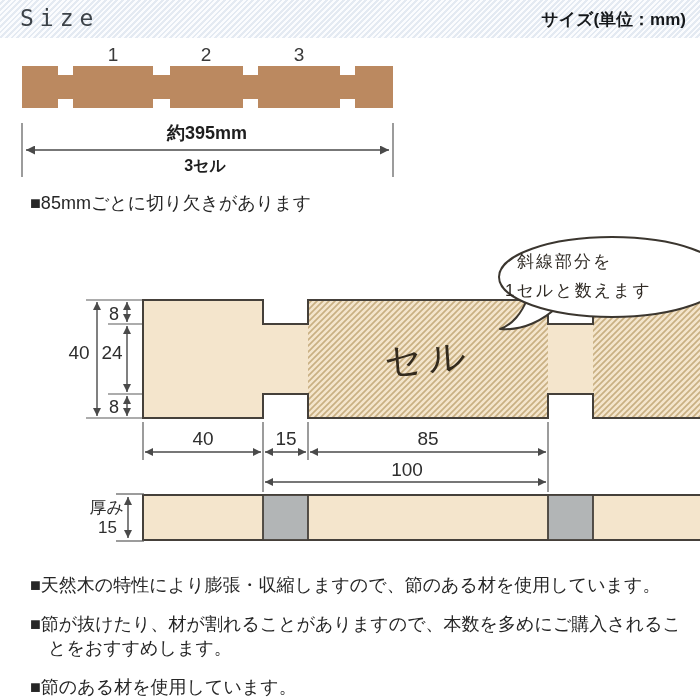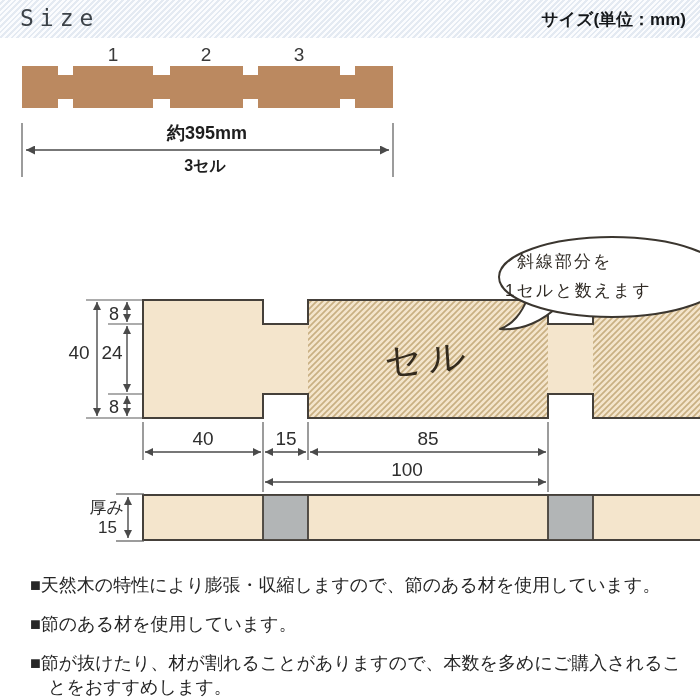--- a/index.html
+++ b/index.html
@@ -71,20 +71,21 @@
   <g>
     <line class="ext-line" x1="22" y1="123" x2="22" y2="177"></line>
     <line class="ext-line" x1="393" y1="123" x2="393" y2="177"></line>
     <line class="dim-line" x1="26" y1="150" x2="389" y2="150" marker-start="url(#ah1)" marker-end="url(#ah1)"></line>
     <text class="len-label" x="207" y="139" text-anchor="middle">約395mm</text>
     <text class="cells-label" x="205" y="171" text-anchor="middle">3セル</text>
   </g>
 </svg>
 
 <div class="notes notes-top">
+  <div class="note">■85mmごとに切り欠きがあります</div>
 </div>
 
 <svg id="cross-svg" class="svg-abs" width="700" height="330" viewBox="0 235 700 330">
   <defs>
     <marker id="ah2" viewBox="0 0 10 10" refX="10" refY="5" markerWidth="8" markerHeight="8" orient="auto-start-reverse" markerUnits="userSpaceOnUse">
       <path d="M0,0 L10,5 L0,10 z" fill="#4a4a4a"></path>
     </marker>
     <pattern id="hatch" width="6" height="6" patternUnits="userSpaceOnUse">
       <path d="M-1.5,1.5 L1.5,-1.5 M0,6 L6,0 M4.5,7.5 L7.5,4.5" stroke="#c9b083" stroke-width="1.7" stroke-linecap="square"></path>
     </pattern>
@@ -142,15 +143,15 @@
     <line class="ext-line" x1="116" y1="494" x2="144" y2="494"></line>
     <line class="ext-line" x1="116" y1="541" x2="144" y2="541"></line>
     <line class="dim-line" x1="128" y1="497" x2="128" y2="538" marker-start="url(#ah2)" marker-end="url(#ah2)"></line>
     <text class="thick-label" x="124" y="513" text-anchor="end">厚み</text>
     <text class="thick-label" x="117" y="533" text-anchor="end">15</text>
   </g>
 </svg>
 
 <div class="notes notes-bottom">
   <div class="note">■天然木の特性により膨張・収縮しますので、節のある材を使用しています。</div>
+  <div class="note">■節が抜けたり、材が割れることがありますので、本数を多めにご購入されることをおすすめします。</div>
   <div class="note">■節のある材を使用しています。</div>
-  <div class="note">■節が抜けたり、材が割れることがありますので、本数を多めにご購入されることをおすすめします。</div>
 </div>
 
 </body></html>

